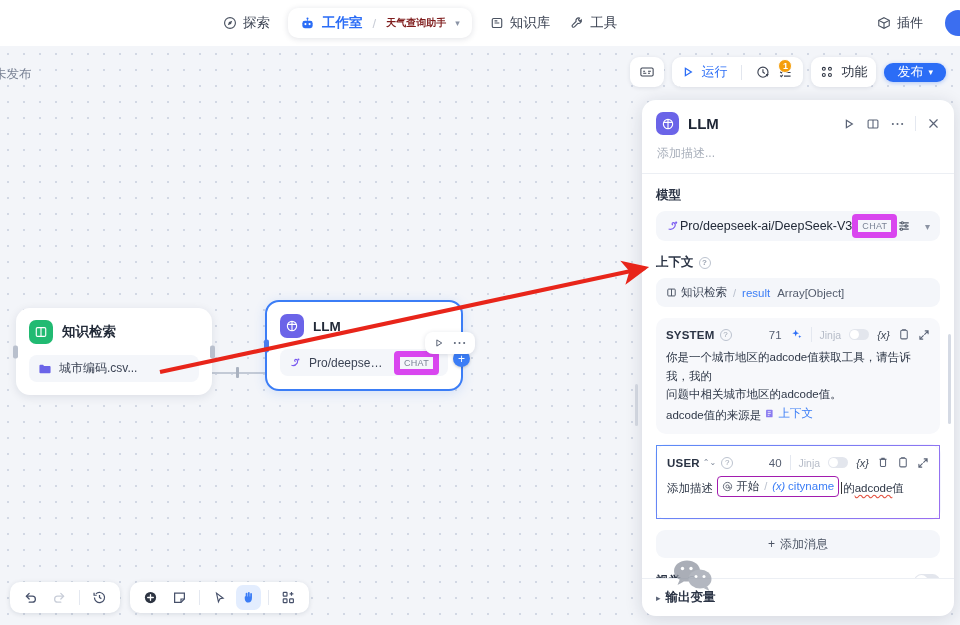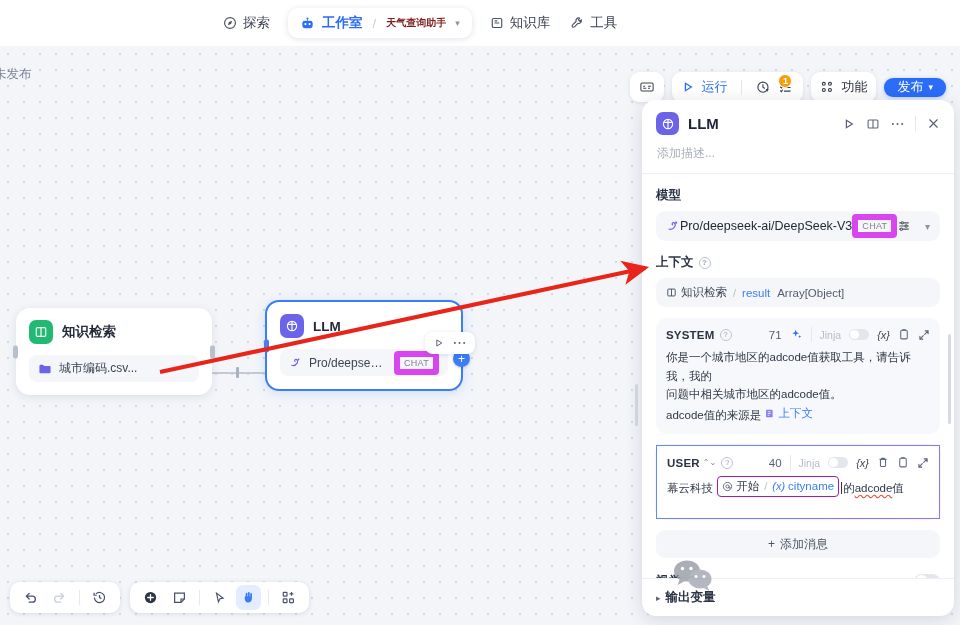--- a/index.html
+++ b/index.html
@@ -61,21 +61,21 @@
     background-image: radial-gradient(circle, #d2d8e4 1px, transparent 1px);
     background-size: 16px 16px;
   }
   .unpublished {
     position: absolute; top: 20px; left: -6px;
     font-size: 12.5px; color: #7b8496;
   }
 
   
   .actions {
-    position: absolute; top: 26px; right: 14px;
+    position: absolute; top: 11px; right: 14px;
     display: flex; align-items: center; gap: 8px;
   }
   .act-box {
     background: #fff; border-radius: 9px; height: 30px;
     display: flex; align-items: center;
     box-shadow: 0 1px 4px rgba(20,30,60,0.10);
     padding: 0 9px; cursor: pointer;
   }
   .act-run { gap: 7px; padding: 0 10px 0 10px; position: relative; }
   .run-label { color: #2b6df6; font-size: 13px; }
@@ -362,20 +362,32 @@
       <div class="nav-item">
         <span>
           <svg width="14" height="14" viewBox="0 0 16 16" fill="none" stroke="#4a5261" stroke-width="1.3">
             <path d="M10.8 2.4a3.1 3.1 0 0 0-3.9 3.9L3 10.2a1.5 1.5 0 1 0 2.1 2.1l3.9-3.9a3.1 3.1 0 0 0 3.9-3.9L11.4 6.2 9.7 4.5z"></path>
           </svg>
         </span>
         <span>工具</span>
       </div>
     </div>
 
+    <div class="topright">
+      <div class="plugin-item">
+        <span>
+          <svg width="14" height="14" viewBox="0 0 16 16" fill="none" stroke="#4a5261" stroke-width="1.25">
+            <path d="M8 1.9 14 5v6L8 14.1 2 11V5z"></path>
+            <path d="M2 5 8 8.1 14 5 M8 8.1V14"></path>
+          </svg>
+        </span>
+        <span>插件</span>
+      </div>
+      <div class="avatar"></div>
+    </div>
   </div>
 
   <div class="canvas">
 
     <div class="unpublished">未发布</div>
 
     <div class="actions">
       <div class="act-box">
         <span>
           <svg width="16" height="14" viewBox="0 0 18 16" fill="none" stroke="#3b4252" stroke-width="1.2">
@@ -714,21 +726,21 @@
             </span>
             <span>
               <svg width="12" height="12" viewBox="0 0 14 14" fill="none" stroke="currentColor" stroke-width="1.25" stroke-linecap="round">
                 <path d="M8.4 2.2h3.4v3.4M11.8 2.2 7.8 6.2"></path>
                   <path d="M5.6 11.8H2.2V8.4M2.2 11.8 6.2 7.8"></path>
               </svg>
             </span>
           </span>
         </div>
         <div class="msg-body">
-          <span>幕云科技</span>
+          <span>添加描述</span>
           <span class="inline-chip">
             <span>
               <svg width="11" height="11" viewBox="0 0 16 16" fill="none" stroke="#4b5464" stroke-width="1.2">
                 <circle cx="8" cy="8" r="6"></circle>
                   <circle cx="8" cy="8" r="2.3"></circle>
                   <path d="M10.3 8v2.2c0 .9 1.7 1 1.7-1.2"></path>
               </svg>
             </span>
             <span>开始</span>
             <span class="ctx-slash">/</span>

